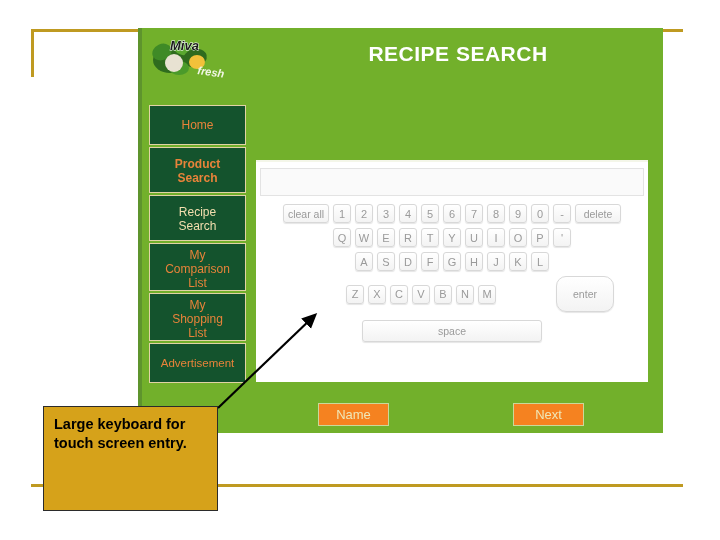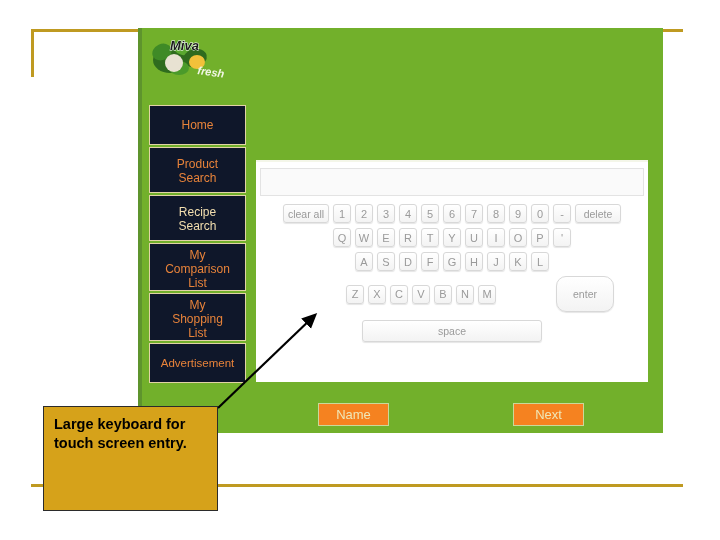--- a/index.html
+++ b/index.html
@@ -80,33 +80,33 @@
     font-weight: bold;
   }
 
   
   .sidebar {
     position: absolute;
     left: 11px; top: 77px;
     width: 97px;
   }
   .nav-item {
-    background: #0f172a;
+    background: #14532d;
     border: 1px solid #E2D3A5;
     color: #E8833A;
     font-size: 12px;
     text-align: center;
     line-height: 14px;
     padding: 6px 2px;
     margin-bottom: 2px;
     box-sizing: border-box;
     cursor: pointer;
   }
   .nav-item.tall1 { height: 40px; padding-top: 12px; }
-  .nav-item.tall2 { height: 46px; padding-top: 9px; }
+  .nav-item.tall2 { height: 46px; padding-top: 9px; font-weight: bold; }
   .nav-item.tall3 { height: 46px; padding-top: 9px; }
   .nav-item.tall4 { height: 48px; padding-top: 4px; }
   .nav-item.tall5 { height: 48px; padding-top: 4px; }
   .nav-item.tall6 { height: 40px; padding-top: 12px; font-size: 11.5px;}
   .nav-item.disabled {
     color: #F3DFAF;
     cursor: default;
   }
 
   
@@ -228,20 +228,21 @@
         <ellipse cx="29" cy="36" rx="10" ry="7" fill="#4b9a2a"></ellipse>
         <circle cx="24" cy="31" r="9" fill="#e8e2d2"></circle>
         <path d="M24 22 a9 9 0 0 1 0 18 a5 5 0 0 0 0 -18 z" fill="#cf2027"></path>
         <ellipse cx="47" cy="30" rx="8" ry="7" fill="#f2c13a"></ellipse>
         <text x="20" y="18" font-family="Liberation Sans, sans-serif" font-size="13" font-weight="bold" font-style="italic" fill="#1b1b1b" stroke="#ffffff" stroke-width="0.9" paint-order="stroke">Miva</text>
         <text x="47" y="42" font-family="Liberation Sans, sans-serif" font-size="11" font-weight="bold" font-style="italic" fill="#f2f7e6" transform="rotate(8 47 42)">fresh</text>
       </g>
     </svg>
   </div>
 
+  <div class="title">RECIPE SEARCH</div>
 
 
   <div class="sidebar">
     <div class="nav-item tall1">
       <span>Home</span>
     </div>
     <div class="nav-item tall2">
       <div>Product</div>
       <div>Search</div>
     </div>

